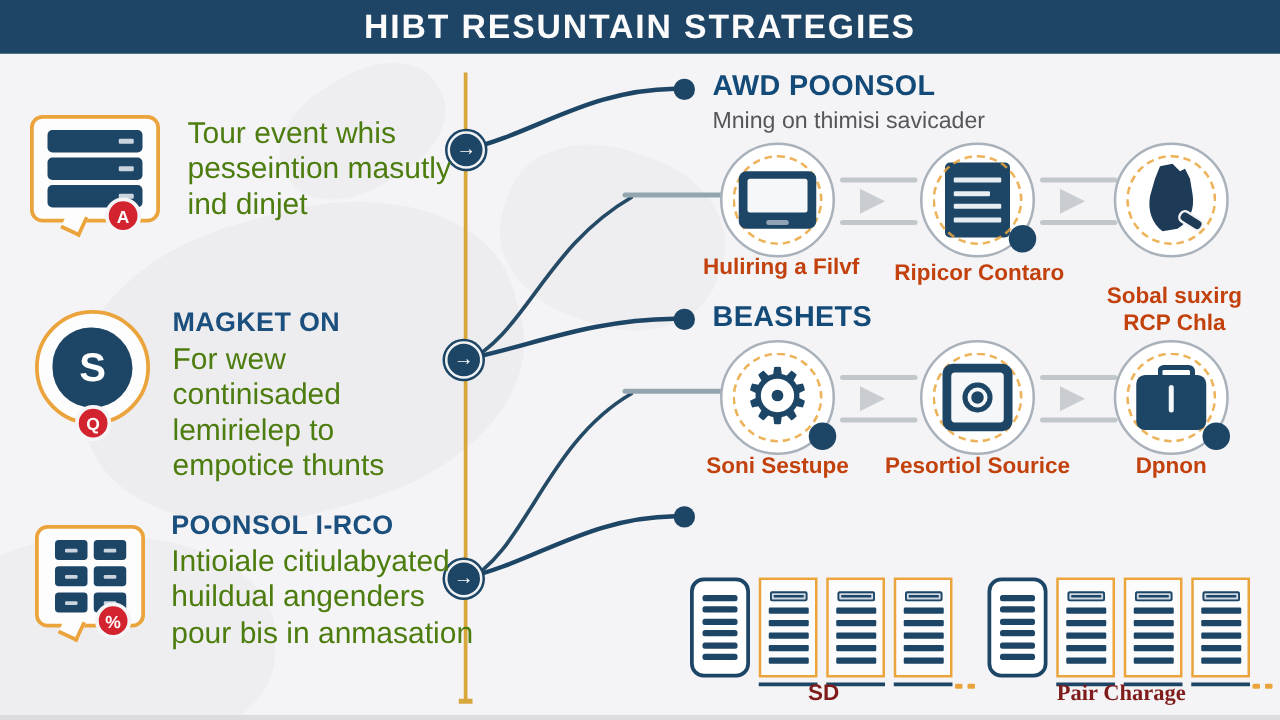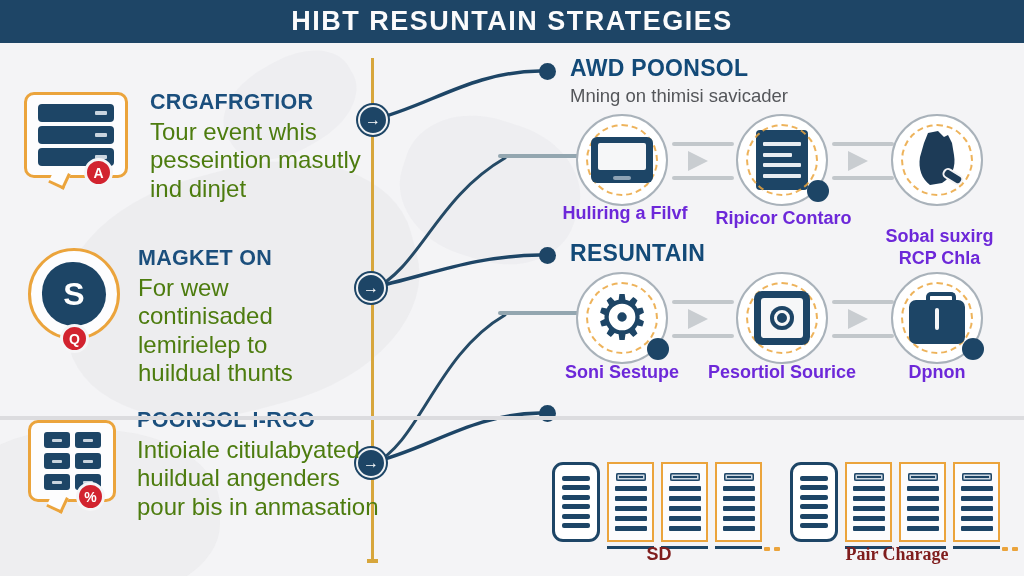--- a/index.html
+++ b/index.html
@@ -1,18 +1,18 @@
 <!DOCTYPE html>
 <html><head>
 <meta charset="utf-8">
 <style>
   * { margin:0; padding:0; box-sizing:border-box; }
   html,body { width:1024px; height:576px; }
   body { font-family:"Liberation Sans", sans-serif; background:#f4f4f6; overflow:hidden; }
-  .stage { position:relative; width:1024px; height:420px; background:#f4f4f6; }
+  .stage { position:relative; width:1024px; height:576px; background:#f4f4f6; }
 
   
   .wm { position:absolute; background:#e7e7ea; opacity:.55; border-radius:45%; }
   .wm1 { left:60px; top:170px; width:360px; height:240px; transform:rotate(-15deg); }
   .wm2 { left:400px; top:120px; width:180px; height:140px; transform:rotate(18deg); opacity:.45; }
   .wm3 { left:-50px; top:430px; width:270px; height:170px; opacity:.5; }
   .wm4 { left:220px; top:60px; width:140px; height:90px; transform:rotate(-30deg); opacity:.4; }
 
   
   .header { position:absolute; left:0; top:0; width:1024px; height:43px; background:#1e4566;
@@ -84,21 +84,21 @@
   .icon-camera { width:56px; height:54px; background:#1d4566; border-radius:8px; position:relative; }
   .icon-camera::before { content:""; position:absolute; inset:7px; background:#f6f7f8; border-radius:3px; }
   .icon-camera::after { content:""; position:absolute; left:16px; top:15px; width:24px; height:24px;
                         background:#1d4566; border-radius:50%; box-shadow:inset 0 0 0 4px #1d4566, inset 0 0 0 7px #f6f7f8; }
 
   .icon-case { width:56px; height:44px; background:#1d4566; border-radius:7px; position:relative; margin-top:8px; }
   .icon-case::before { content:""; position:absolute; left:17px; top:-8px; width:22px; height:12px;
                        border:4px solid #1d4566; border-bottom:none; border-radius:5px 5px 0 0; }
   .icon-case::after { content:""; position:absolute; left:26px; top:8px; width:4px; height:22px; background:#f6f7f8; border-radius:2px; }
 
-  .circle-label { position:absolute; color:#6d28d9; font-size:18px; font-weight:bold; text-align:center; white-space:pre-line; line-height:1.2; }
+  .circle-label { position:absolute; color:#c2410c; font-size:18px; font-weight:bold; text-align:center; white-space:pre-line; line-height:1.2; }
 
   
   .conn { position:absolute; width:62px; height:42px; }
   .conn i { position:absolute; left:0; right:0; height:4px; background:#c2c7cb; border-radius:2px; }
   .conn i.top { top:2px; } .conn i.bot { bottom:2px; }
   .conn .arr { position:absolute; left:16px; top:11px; width:0; height:0;
                border-left:20px solid #c9cdd1; border-top:10px solid transparent; border-bottom:10px solid transparent; }
 
   
   .tgroup { position:absolute; display:flex; gap:7px; }
@@ -153,37 +153,36 @@
           <span></span>
         </div>
       <div class="srv-bar">
           <span></span>
         </div>
       <div class="bubble-tail" style="left:24px; bottom:-12px;"></div>
     </div>
     <div class="badge" style="left:60px; top:66px;">A</div>
   </div>
   <div class="li-text" style="left:150px; top:90px; width:220px;">
-    <h2>CRGAFRGTIOR</h2>
     <p>Tour event whis
 pesseintion masutly
 ind dinjet</p>
   </div>
 
   <div class="li-icon" style="left:28px; top:248px;">
     <div class="oring">
       <div class="scirc">S</div>
     </div>
     <div class="badge" style="left:32px; top:76px;">Q</div>
   </div>
   <div class="li-text" style="left:138px; top:246px; width:230px;">
     <h2>MAGKET ON</h2>
     <p>For wew continisaded
 lemirielep to
-huildual thunts</p>
+empotice thunts</p>
   </div>
 
   <div class="li-icon" style="left:28px; top:420px;">
     <div class="bubble" style="width:88px; height:82px;">
       <div class="grid">
         <div class="cell">
             <span></span>
           </div>
           <div class="cell">
             <span></span>
@@ -212,21 +211,21 @@
 pour bis in anmasation</p>
   </div>
 
   <div class="sec-bullet b1"></div>
   <div class="sec-head sh1">
     <h3>AWD POONSOL</h3>
     <p>Mning on thimisi savicader</p>
   </div>
   <div class="sec-bullet b2"></div>
   <div class="sec-head sh2">
-    <h3>RESUNTAIN</h3>
+    <h3>BEASHETS</h3>
     <p></p>
   </div>
   <div class="sec-bullet b3"></div>
 
   <div class="circle" style="left:576px; top:114px;">
     <div class="ring"></div>
       <div class="icon-monitor"></div>
   </div>
   <div class="conn" style="left:672px; top:140px;">
     <i class="top"></i>

